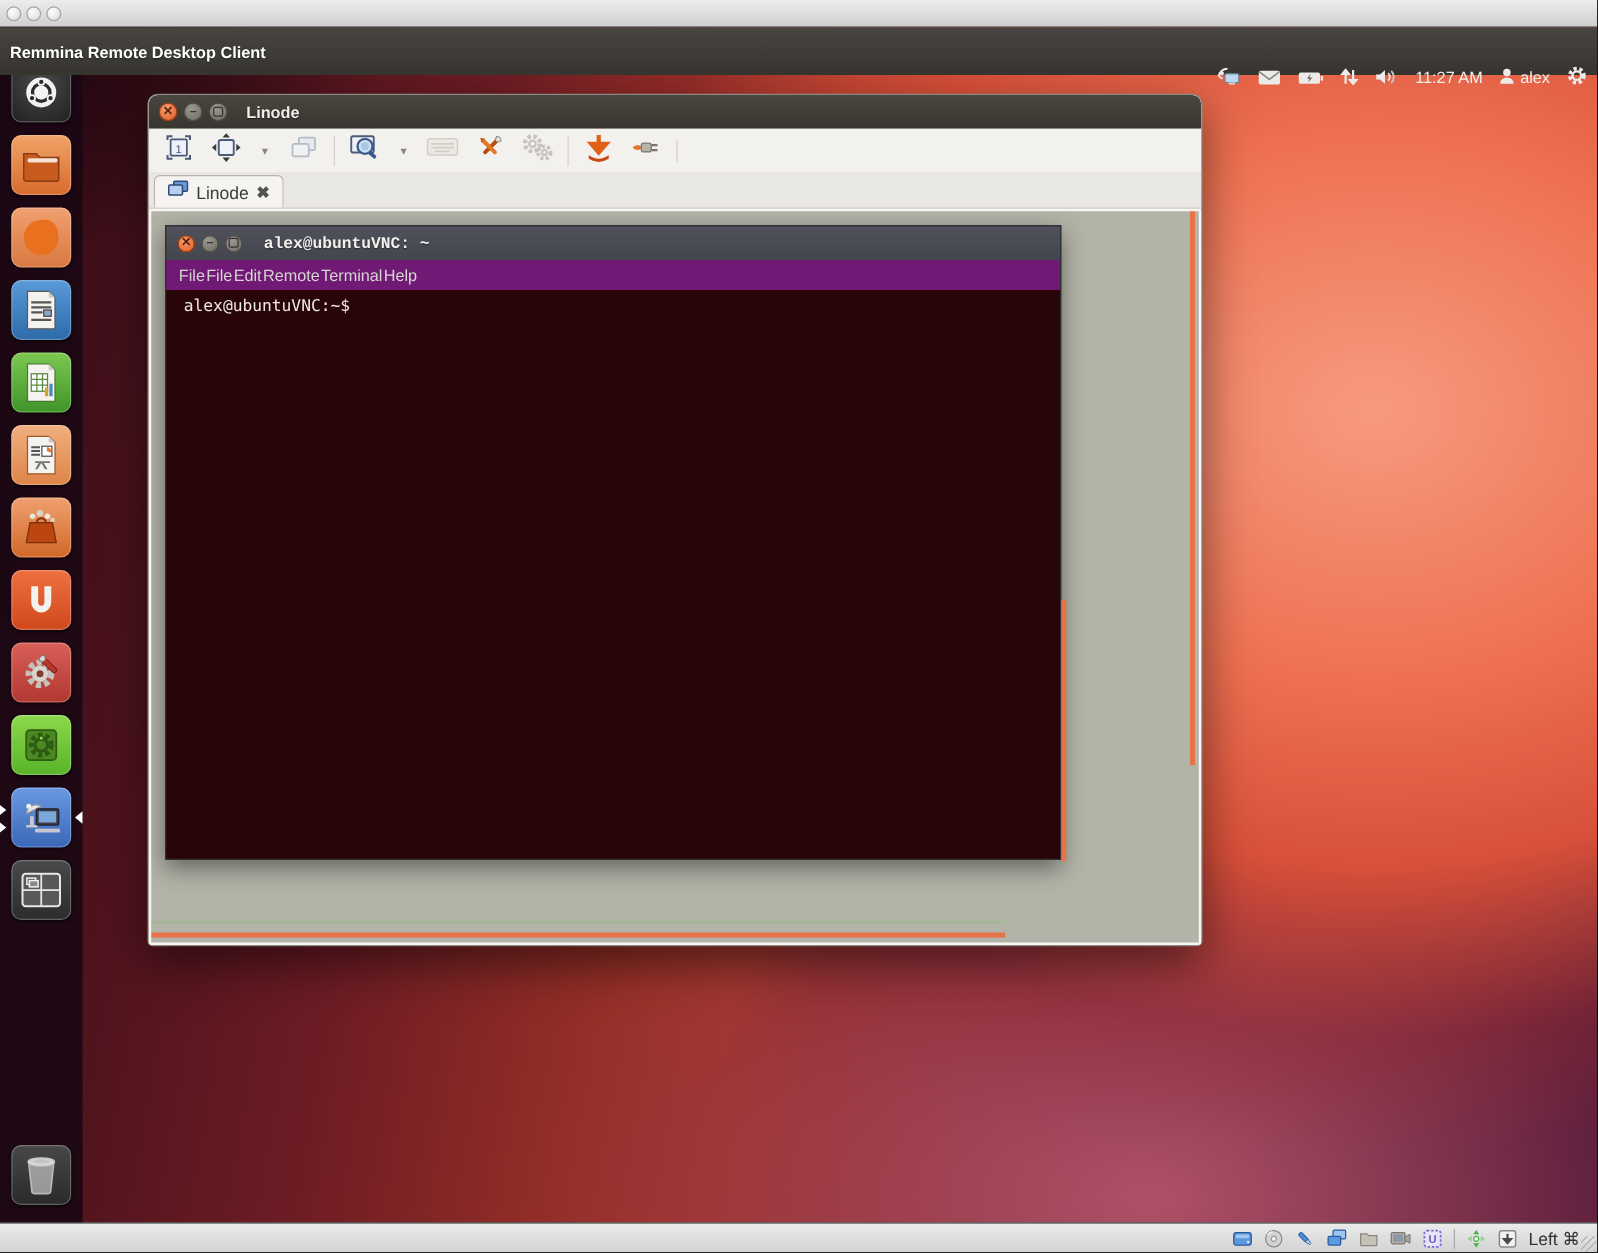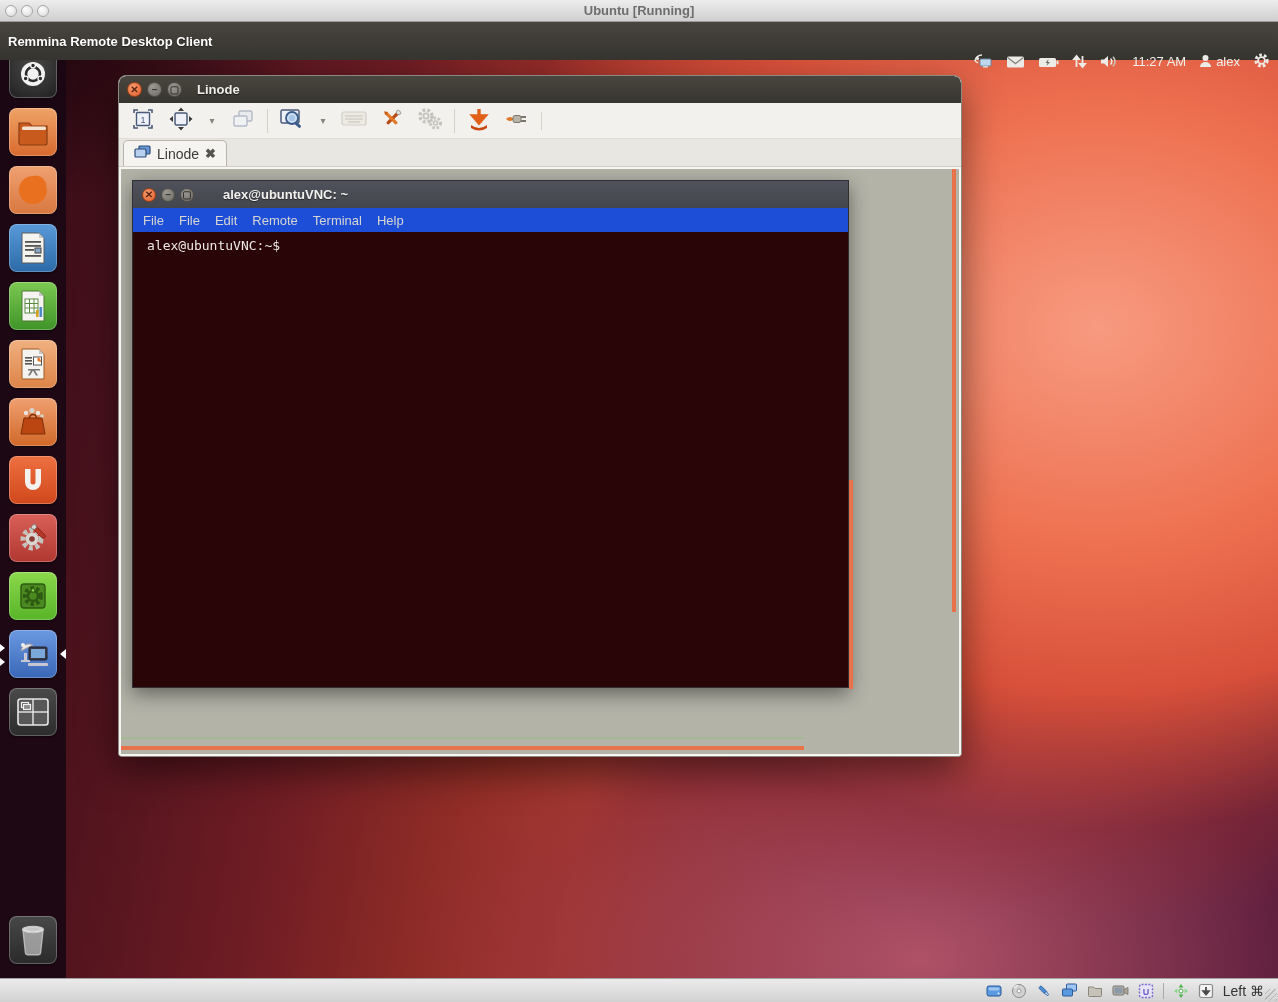--- a/index.html
+++ b/index.html
@@ -86,38 +86,37 @@
   .rem-content { position:relative; flex:1; background:#b4b3a8; border:2px solid #f7f6f3; overflow:hidden; }
 
   
   .stripe { position:absolute; }
 
   
   .terminal { position:absolute; left:11px; top:11px; width:717px; height:508px;
     background:#2a0508; box-shadow:0 6px 18px rgba(0,0,0,0.45); border:1px solid #2e3036; }
   .term-titlebar { height:27px; background:linear-gradient(#50525b,#44464e);
     display:flex; align-items:center; padding:0 9px; gap:5px; }
-  .term-title { margin-left:24px; font-size:13px; font-weight:bold; color:#f2f1ee; text-shadow:0 1px 1px rgba(0,0,0,.5); }
-  .term-menubar { height:24px; background:#1d4ed8; display:flex; align-items:center; gap:15px; padding:0 10px; }
+  .term-title { margin-left:12px; font-size:13px; font-weight:bold; color:#f2f1ee; text-shadow:0 1px 1px rgba(0,0,0,.5);font-family:Liberation Mono, monospace; }
+  .term-menubar { height:24px; background:#701a75; display:flex; align-items:center; gap:1px; padding:0 10px; }
   .term-menu-item { font-size:13px; color:#d6d5d1; }
   .term-body { padding:4px 14px; }
   .term-prompt { font-family:"DejaVu Sans Mono", monospace; font-size:13px; color:#eceae4; white-space:pre; }
 </style>
 </head>
 <body>
 
 <div id="screen">
 
   <div class="mac-titlebar">
     <div class="traffic-lights">
       <div class="traffic"></div>
       <div class="traffic"></div>
       <div class="traffic"></div>
     </div>
-    <div class="mac-title">Ubuntu [Running]</div>
   </div>
 
   <div class="guest">
     <div class="wallpaper"></div>
 
     <div class="ubuntu-panel">
       <span class="panel-title">Remmina Remote Desktop Client</span>
       <div class="panel-tray">
         <span>
           <svg width="20" height="16" viewBox="0 0 20 16">

